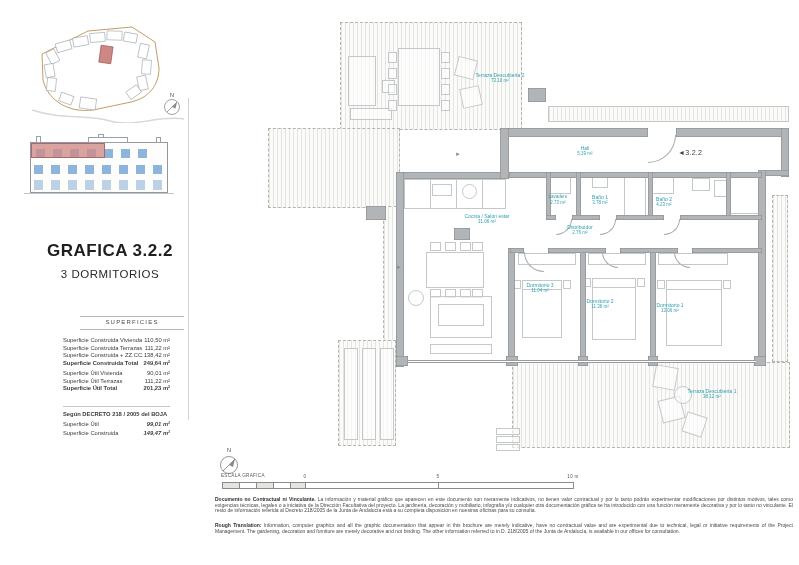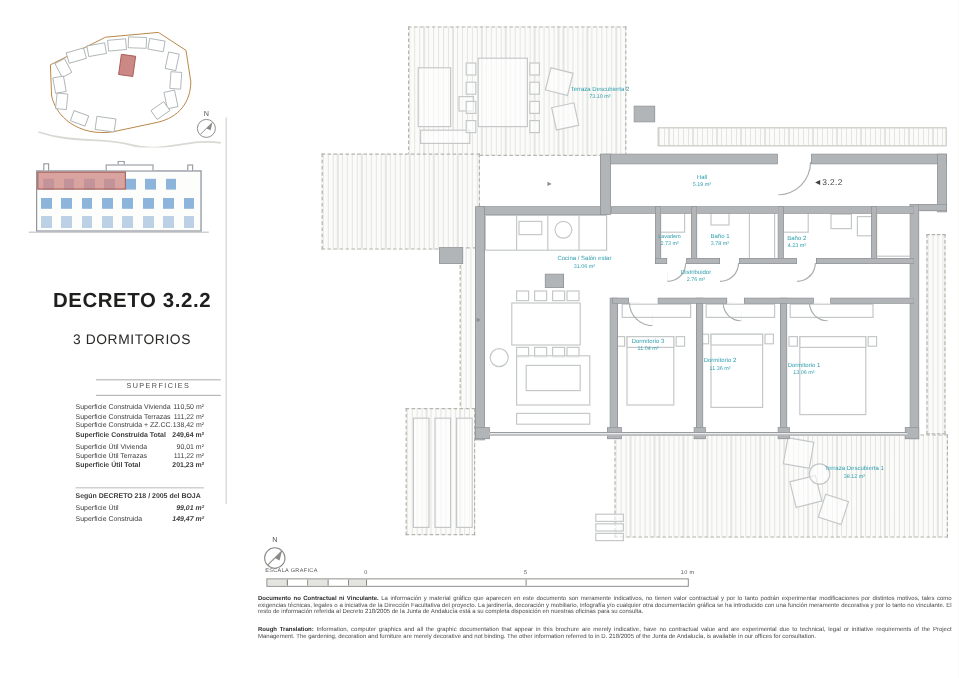--- a/index.html
+++ b/index.html
@@ -92,22 +92,22 @@
   <div class="abs" style="left:156px;top:137px;width:5px;height:6px;border:1px solid #9aa0a8;box-sizing:border-box;background:#fff;"></div>
   <div class="abs" style="left:88px;top:137px;width:40px;height:6px;border:1px solid #9aa0a8;box-sizing:border-box;background:#fff;"></div>
   <div class="elev-strip" style="left:36px;top:149px;width:118px;height:9px;"></div>
   <div class="elev-strip" style="left:34px;top:165px;width:130px;height:9px;"></div>
   <div class="elev-strip light" style="left:34px;top:180px;width:130px;height:10px;"></div>
   <div class="abs" style="left:31px;top:143px;width:74px;height:15px;background:rgba(208,140,136,0.8);border:1px solid #a96a67;box-sizing:border-box;"></div>
   <div class="abs" style="left:24px;top:193px;width:150px;height:1px;background:#c3c6c7;"></div>
 
   <div class="abs" style="left:188px;top:98px;width:1px;height:322px;background:#d3d3d1;"></div>
 
-  <div class="h-title">DECRETO 3.2.2</div>
-  <div class="h-sub" style="top:278px;">3 DORMITORIOS</div>
+  <div class="h-title">GRAFICA 3.2.2</div>
+  <div class="h-sub" style="top:268px;">3 DORMITORIOS</div>
 
   <div class="rule" style="left:80px;top:316px;width:104px;"></div>
   <div class="caps">SUPERFICIES</div>
   <div class="rule" style="left:80px;top:329px;width:104px;"></div>
 
   <div class="tbl">
     <div class="trow">
         <span>Superficie Construida Vivienda</span>
         <span>110,50 m²</span>
       </div>

